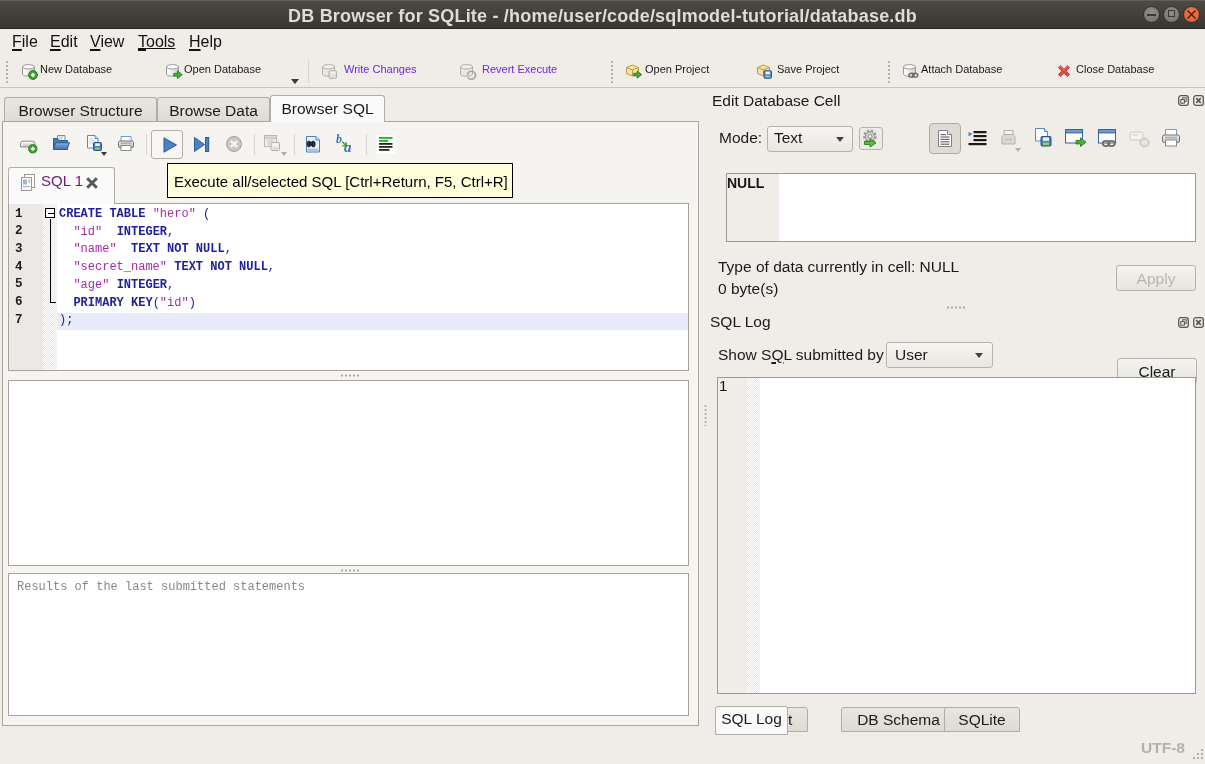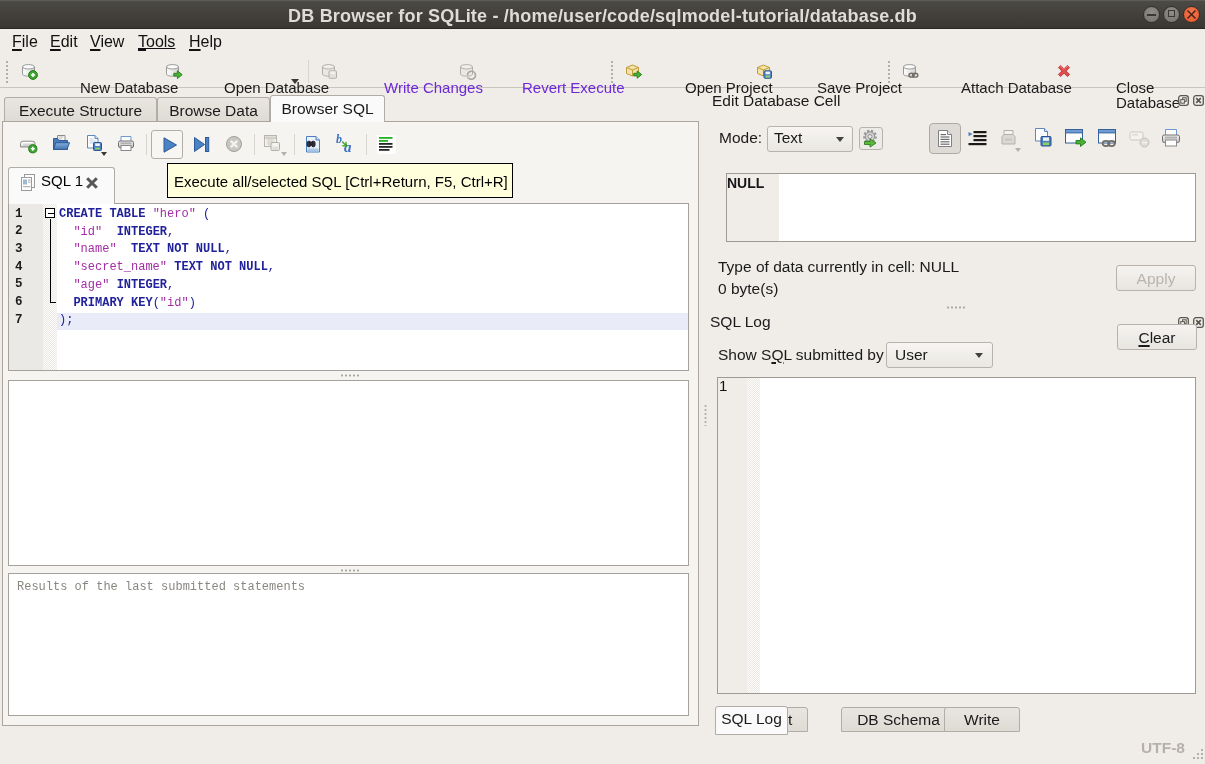--- a/index.html
+++ b/index.html
@@ -11,21 +11,21 @@
   background:linear-gradient(#4c4a45 0%, #423f3a 55%, #3a3733 100%);
   border-top:1px solid #5e5c55; border-bottom:1px solid #282622; }
 #title-text { width:100%; top:5px; text-align:center; color:#dfdbd5; font-size:18px; font-weight:bold; line-height:1.25; letter-spacing:.2px; }
 .winbtn { top:6px; width:17px; height:17px; border-radius:50%; }
 
 #menubar { left:0; top:30px; width:1205px; height:25px; background:#f0ede8; }
 .menuitem { top:34px; font-size:16px; color:#111; line-height:1; }
 .menuitem u, .rtext u, .btn u { text-decoration-thickness:2px; text-underline-offset:2px; }
 
 #toolbar { left:0; top:55px; width:1205px; height:33px; background:#f0ede8; border-bottom:1px solid #c8c4be; }
-.tbtext { top:80px; font-size:15px; color:#1a1a1a; line-height:1;margin-left:40px; }
+.tbtext { top:64px; font-size:11px; color:#1a1a1a; line-height:1; }
 .tbtext.dis { color:#6d28d9; }
 .handle { top:60px; width:4px; height:23px;
   background-image:radial-gradient(circle, #b5b1aa 1px, transparent 1.2px);
   background-size:4px 4px; }
 .tsep { top:60px; width:1px; height:23px; background:#d8d4ce; }
 
 .tab { top:97px; height:25px; font-size:15.5px; color:#1a1a1a;
   background:linear-gradient(#e9e6e1, #dedbd5);
   border:1px solid #b1ada6; border-bottom:none; border-radius:3px 3px 0 0;
   text-align:center; line-height:25px; }
@@ -82,31 +82,31 @@
 <div class="tsep abs" style="left:308px;"></div>
 <div class="tbtext dis abs" style="left:344px;">Write Changes</div>
 <div class="tbtext dis abs" style="left:482px;">Revert Execute</div>
 <div class="handle abs" style="left:610px;"></div>
 <div class="tbtext abs" style="left:645px;">Open Project</div>
 <div class="tbtext abs" style="left:777px;">Save Project</div>
 <div class="handle abs" style="left:887px;"></div>
 <div class="tbtext abs" style="left:921px;">Attach Database</div>
 <div class="tbtext abs" style="left:1076px;">Close Database</div>
 
-<div class="tab abs" style="left:4px; width:153px;">Execute Structure</div>
+<div class="tab abs" style="left:4px; width:153px;">Browser Structure</div>
 <div class="tab abs" style="left:157px; width:113px;">Browse Data</div>
 <div class="tab active abs" style="left:270px; width:115px;">Browser SQL</div>
 <div id="pane" class="abs"></div>
 <div id="paneTopMask" class="abs" style="left:271px; width:113px;"></div>
 
 <div id="sqltoolbar" class="abs" style="left:0; top:121px;"></div>
 <div class="abs" style="left:151px; top:130px; width:32px; height:29px; background:#f7f6f3; border:1px solid #b3afa8; border-radius:3px;"></div>
 
 <div id="sql1tab" class="abs"></div>
-<div class="abs" style="left:41px; top:173px; font-size:15px; color:#000000; z-index:5; line-height:1;">SQL 1</div>
+<div class="abs" style="left:41px; top:173px; font-size:15px; color:#701a75; z-index:5; line-height:1;">SQL 1</div>
 <svg class="abs" style="left:85px; top:176px; z-index:5;" width="14" height="14" viewBox="0 0 14 14">
     <path d="M2.2 2.2 L11.8 11.8 M11.8 2.2 L2.2 11.8" stroke="#585858" stroke-width="3"></path>
   </svg>
 <div id="tooltip" class="abs">Execute all/selected SQL [Ctrl+Return, F5, Ctrl+R]</div>
 
 <div class="whitebox abs" style="left:8px; top:203px; width:681px; height:168px;"></div>
 <div class="abs" style="left:9px; top:204px; width:34px; height:166px; background:#ebe9e5;"></div>
 <div class="abs" style="left:43px; top:204px; width:14px; height:166px; background:
   repeating-conic-gradient(#fdfcfb 0 25%, #ebe9e6 0 50%); background-size:2px 2px;"></div>
 <div class="abs" style="left:57px; top:313px; width:631px; height:17px; background:#e9ebf8;"></div>
@@ -167,32 +167,32 @@
     <rect x="2.8" y="4.6" width="3.6" height="3.6" fill="#f0ede8" stroke="#5a5751"></rect>
   </svg>
 <svg class="abs" style="left:1192.5px;top:317px" width="11" height="11" viewBox="0 0 11 11">
     <rect x="0.7" y="0.7" width="9.6" height="9.6" rx="2.2" fill="none" stroke="#5a5751" stroke-width="1.3"></rect>
     <path d="M3.2 3.2 L7.8 7.8 M7.8 3.2 L3.2 7.8" stroke="#5a5751" stroke-width="1.7"></path>
   </svg>
 <div class="rtext abs" style="left:718px; top:347px;">Show S<u>Q</u>L submitted by</div>
 <div class="combo abs" style="left:886px; top:342px; width:107px; height:26px;"></div>
 <div class="rtext abs" style="left:895px; top:347px;">User</div>
 <div class="abs" style="left:975px; top:353px; width:0; height:0; border-left:4px solid transparent; border-right:4px solid transparent; border-top:5px solid #44423e;"></div>
-<div class="btn abs" style="left:1117px; top:324px; width:80px; height:26px; line-height:25px;"><u>C</u>lear</div>
+<div class="btn abs" style="left:1117px; top:358px; width:80px; height:26px; line-height:25px;"><u>C</u>lear</div>
 
 <div class="whitebox abs" style="left:717px; top:377px; width:479px; height:317px; border-color:#9d9a93;"></div>
 <div class="abs" style="left:718px; top:378px; width:29px; height:315px; background:#f0ede8;"></div>
 <div class="abs" style="left:747px; top:378px; width:13px; height:315px; background:
   repeating-conic-gradient(#fdfcfb 0 25%, #ebe9e6 0 50%); background-size:2px 2px;"></div>
 <div class="abs" style="left:719px; top:378px; font-size:15px; color:#111; line-height:1;">1</div>
 
 <div class="btab active abs" style="left:715px; width:73px;">SQL Log</div>
 <div class="btab abs" style="left:750px; width:58px;">Plot</div>
 <div class="btab abs" style="left:841px; width:115px;">DB Schema</div>
-<div class="btab abs" style="left:944px; width:76px;">Write</div>
+<div class="btab abs" style="left:944px; width:76px;">SQLite</div>
 
 <div class="abs" style="left:1141px; top:740px; font-size:15.5px; font-weight:bold; color:#b5b1aa; line-height:1;">UTF-8</div>
 
 <svg class="abs" style="left:0;top:0;width:0;height:0">
     <defs>
 <linearGradient id="cylg" x1="0" y1="0" x2="1" y2="0">
         <stop offset="0" stop-color="#ffffff"></stop>
         <stop offset=".55" stop-color="#e9e9e9"></stop>
         <stop offset="1" stop-color="#cfcfcf"></stop>
       </linearGradient>

